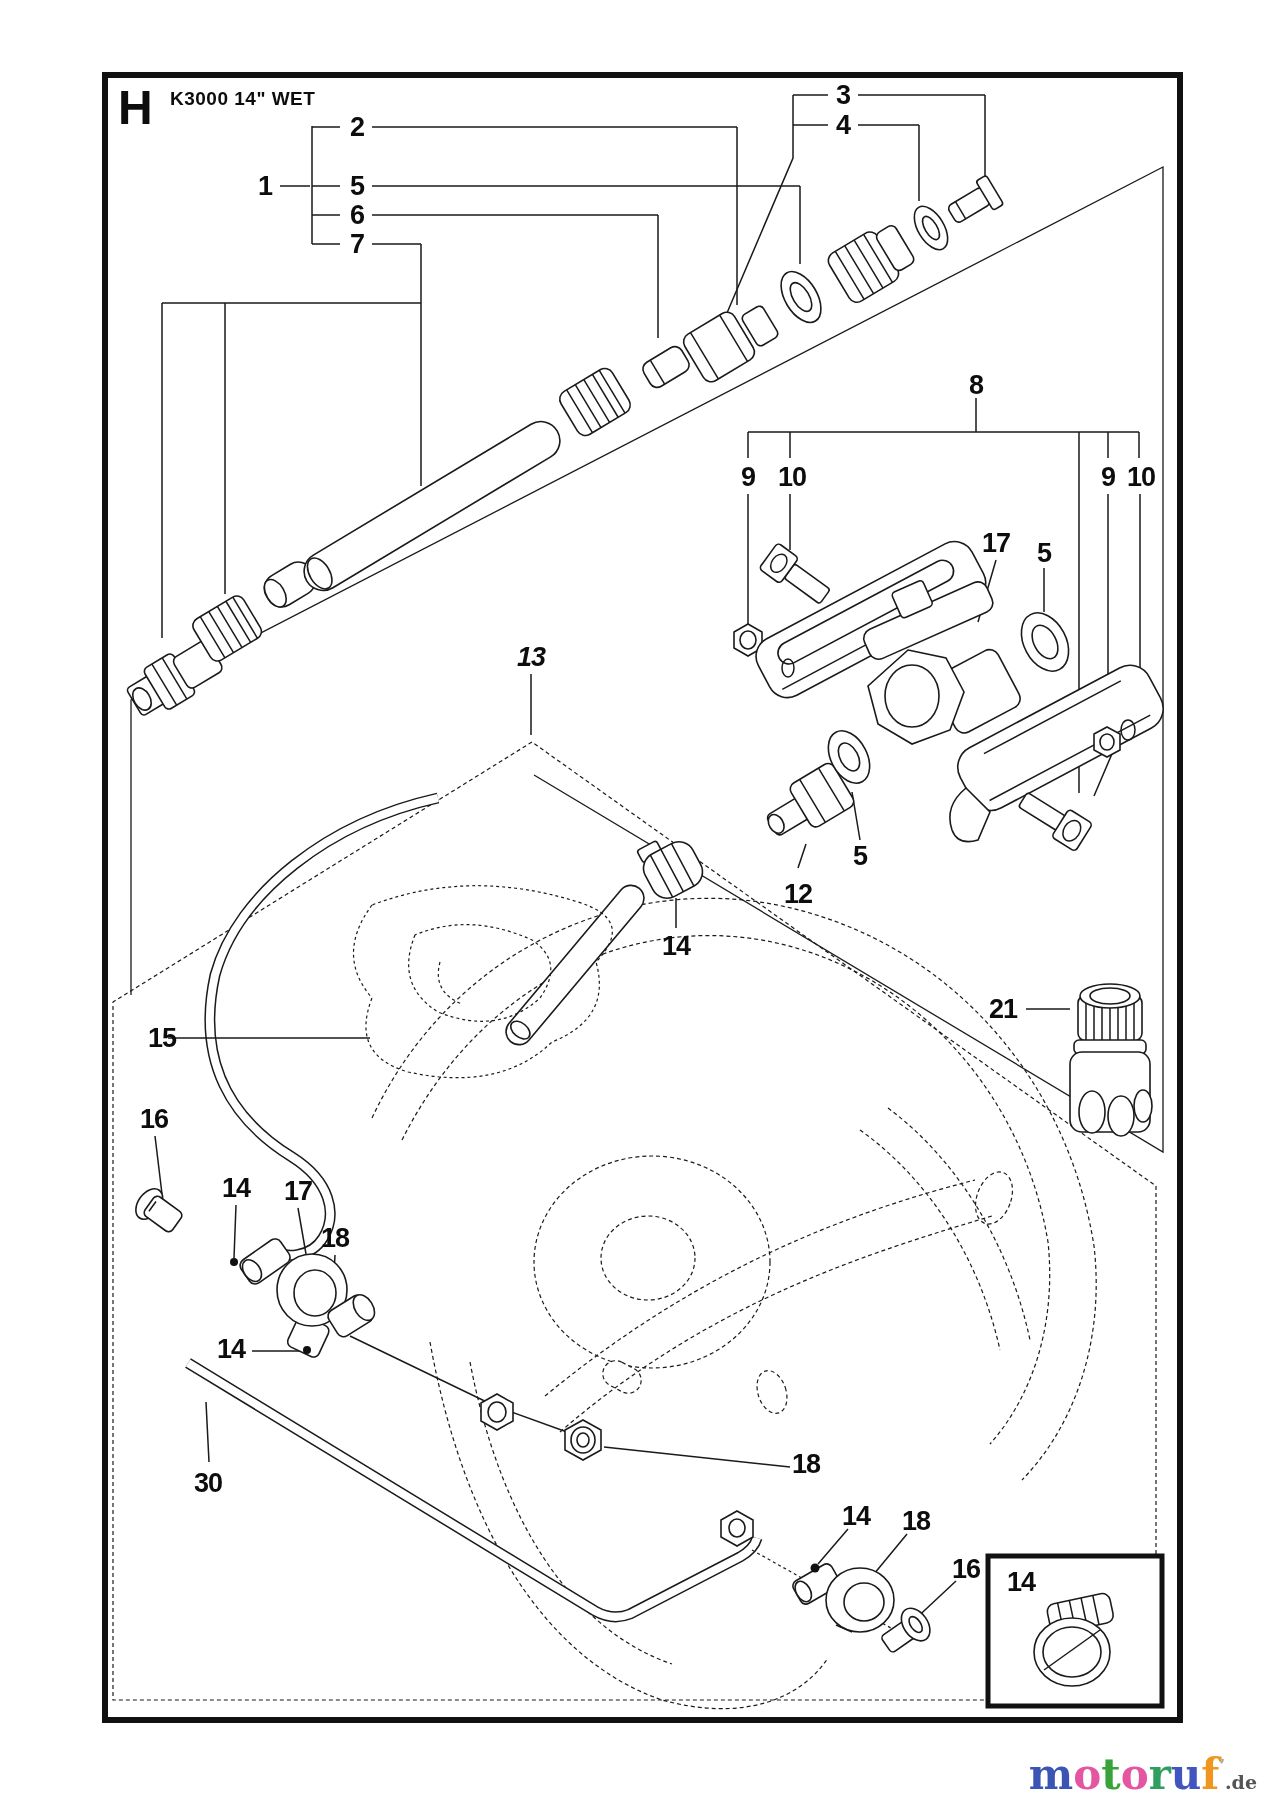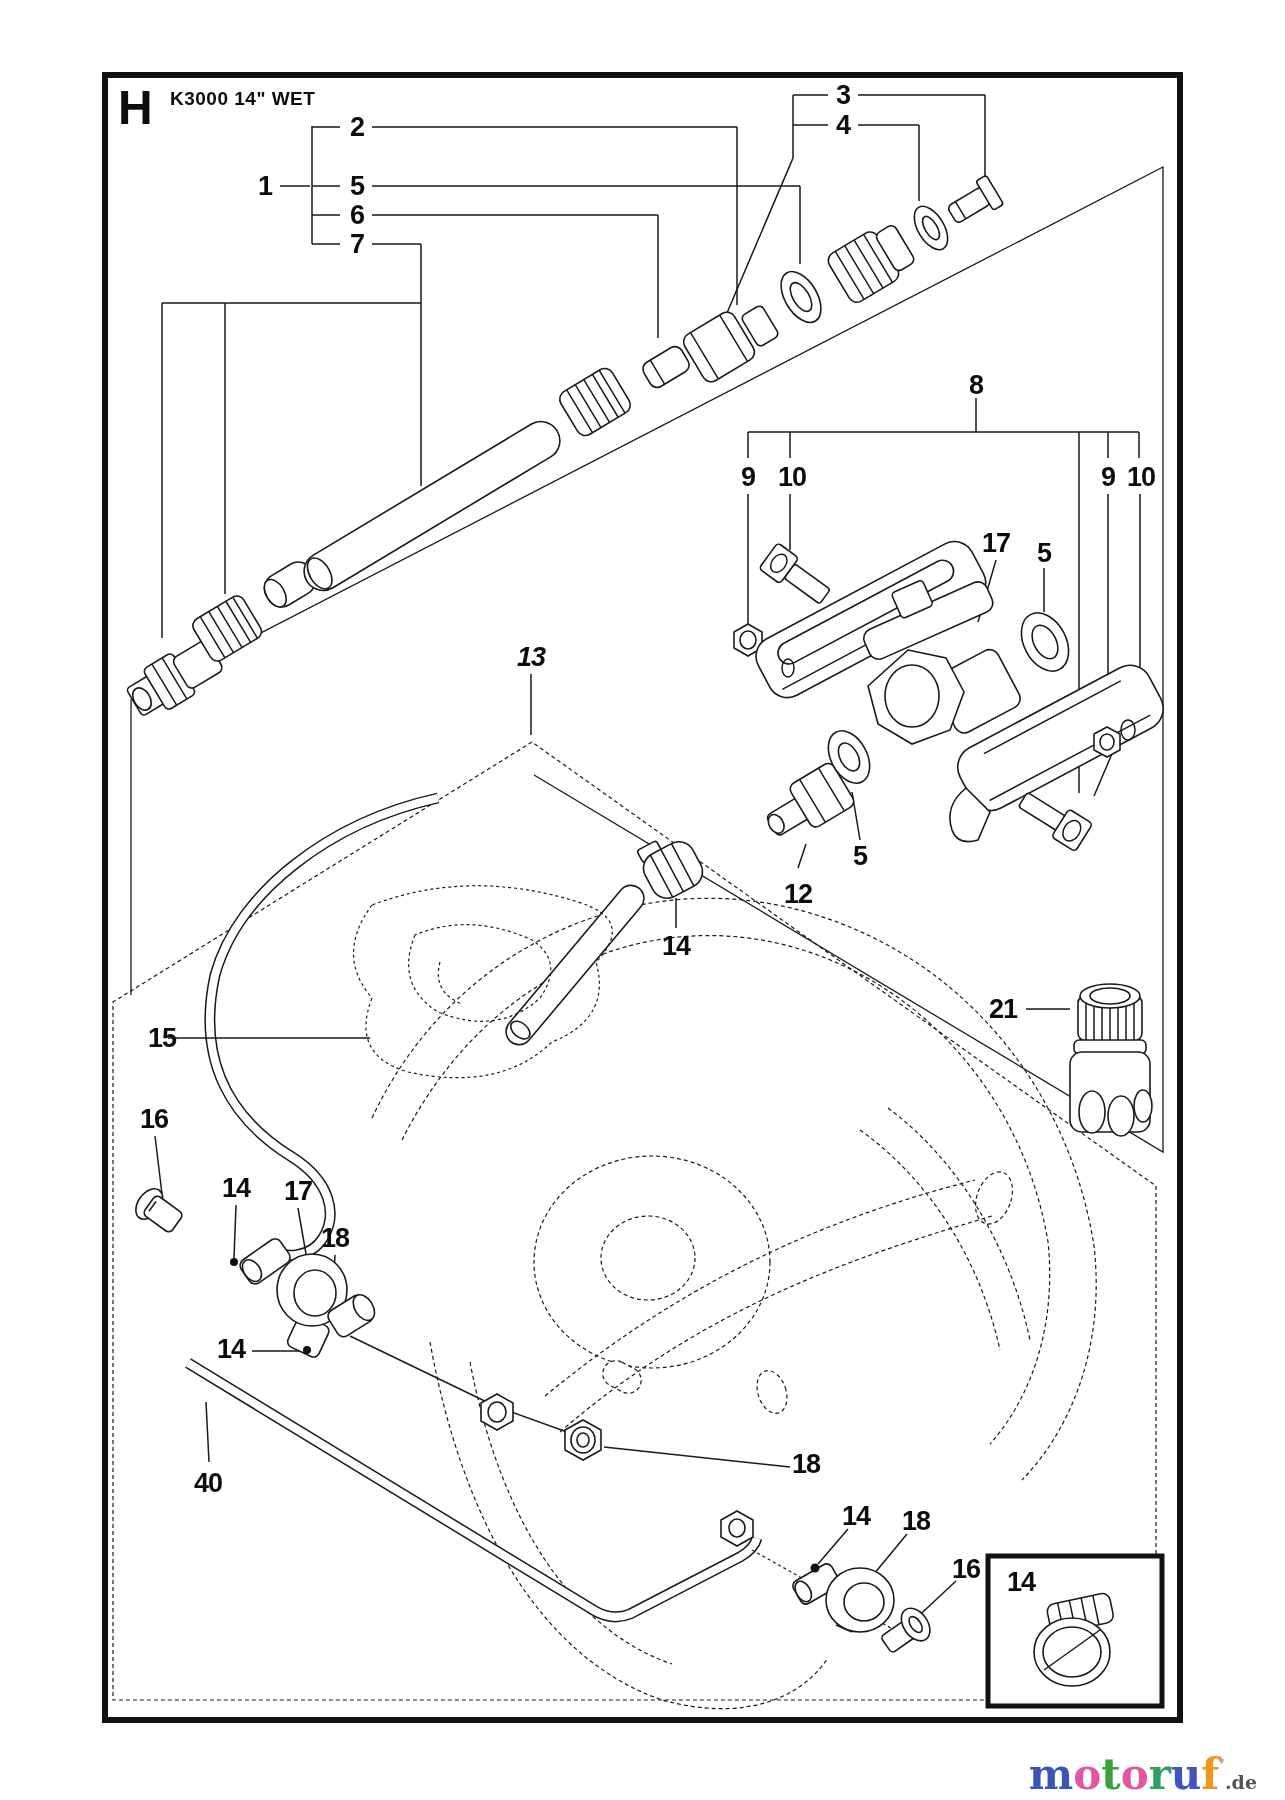--- a/index.html
+++ b/index.html
@@ -361,21 +361,21 @@
       <div class="callout" style="left: 860px; top: 856px;">5</div>
       <div class="callout" style="left: 798px; top: 886px; margin-top: 8px;">12</div>
       <div class="callout" style="left: 676px; top: 946px;">14</div>
       <div class="callout" style="left: 1003px; top: 1009px;">21</div>
       <div class="callout" style="left: 162px; top: 1038px;">15</div>
       <div class="callout" style="left: 154px; top: 1119px;">16</div>
       <div class="callout" style="left: 236px; top: 1188px;">14</div>
       <div class="callout" style="left: 298px; top: 1191px;">17</div>
       <div class="callout" style="left: 335px; top: 1238px;">18</div>
       <div class="callout" style="left: 231px; top: 1349px;">14</div>
-      <div class="callout" style="left: 208px; top: 1483px;">40</div>
+      <div class="callout" style="left: 208px; top: 1483px;">30</div>
       <div class="callout" style="left: 806px; top: 1464px;">18</div>
       <div class="callout" style="left: 856px; top: 1516px;">14</div>
       <div class="callout" style="left: 916px; top: 1521px;">18</div>
       <div class="callout" style="left: 966px; top: 1569px;">16</div>
       <div class="callout" style="left: 1021px; top: 1582px;">14</div>
     </div>
 
 <div class="wm">
   <span id="wm-letters"><span style="color: rgb(60, 85, 180);">m</span><span style="color: rgb(228, 85, 162);">o</span><span style="color: rgb(58, 162, 58);">t</span><span style="color: rgb(228, 85, 162);">o</span><span style="color: rgb(47, 158, 95);">r</span><span style="color: rgb(65, 84, 192);">u</span><span style="color: rgb(240, 149, 30);">f</span></span><span class="tick">’</span><span class="suffix">.de</span>
 </div>

